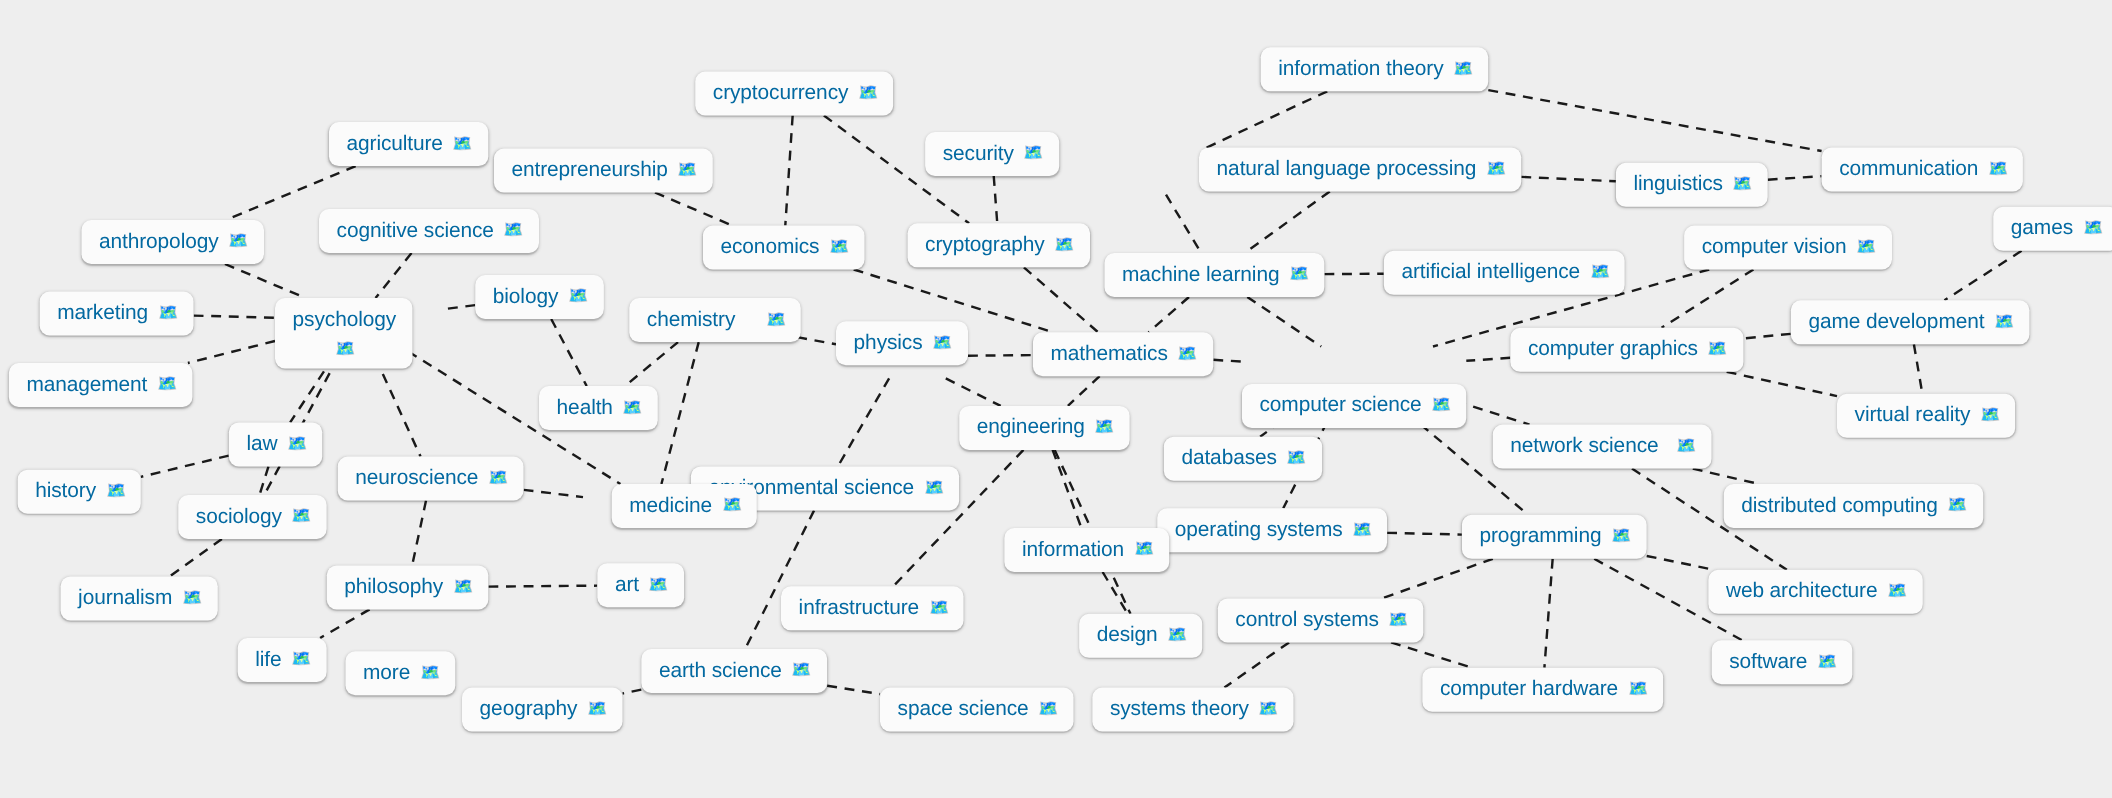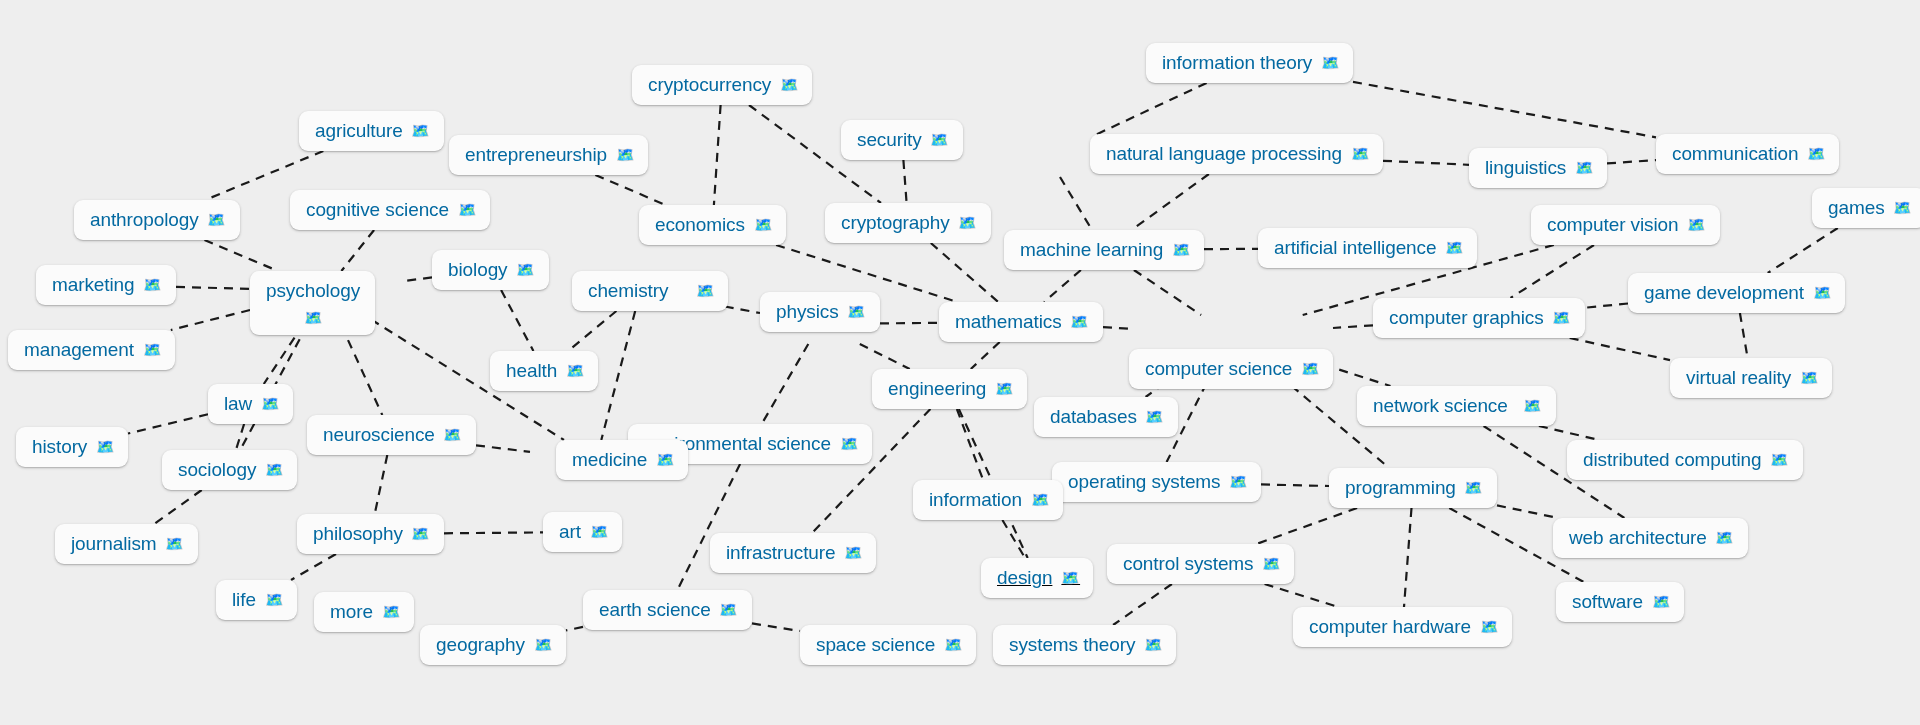--- a/index.html
+++ b/index.html
@@ -258,21 +258,21 @@
         <span class="node-icon">🗺️</span>
       </div>
       <div class="node" style="left: 208px; top: 384px;">
         <span class="node-label">law</span>
         <span class="node-icon">🗺️</span>
       </div>
       <div class="node" style="left: 1357px; top: 386px; gap: 16px;">
         <span class="node-label">network science</span>
         <span class="node-icon">🗺️</span>
       </div>
-      <div class="node" style="left: 1034px; top: 397px;">
+      <div class="node" style="left: 1058px; top: 397px;">
         <span class="node-label">databases</span>
         <span class="node-icon">🗺️</span>
       </div>
       <div class="node" style="left: 16px; top: 427px;">
         <span class="node-label">history</span>
         <span class="node-icon">🗺️</span>
       </div>
       <div class="node" style="left: 307px; top: 415px;">
         <span class="node-label">neuroscience</span>
         <span class="node-icon">🗺️</span>
@@ -322,21 +322,21 @@
         <span class="node-icon">🗺️</span>
       </div>
       <div class="node" style="left: 710px; top: 533px;">
         <span class="node-label">infrastructure</span>
         <span class="node-icon">🗺️</span>
       </div>
       <div class="node" style="left: 1107px; top: 544px;">
         <span class="node-label">control systems</span>
         <span class="node-icon">🗺️</span>
       </div>
-      <div class="node" style="left: 981px; top: 558px; text-decoration: underline;">
+      <div class="node" style="left: 981px; top: 558px;">
         <span class="node-label">design</span>
         <span class="node-icon">🗺️</span>
       </div>
       <div class="node" style="left: 1556px; top: 582px;">
         <span class="node-label">software</span>
         <span class="node-icon">🗺️</span>
       </div>
       <div class="node" style="left: 216px; top: 580px;">
         <span class="node-label">life</span>
         <span class="node-icon">🗺️</span>

